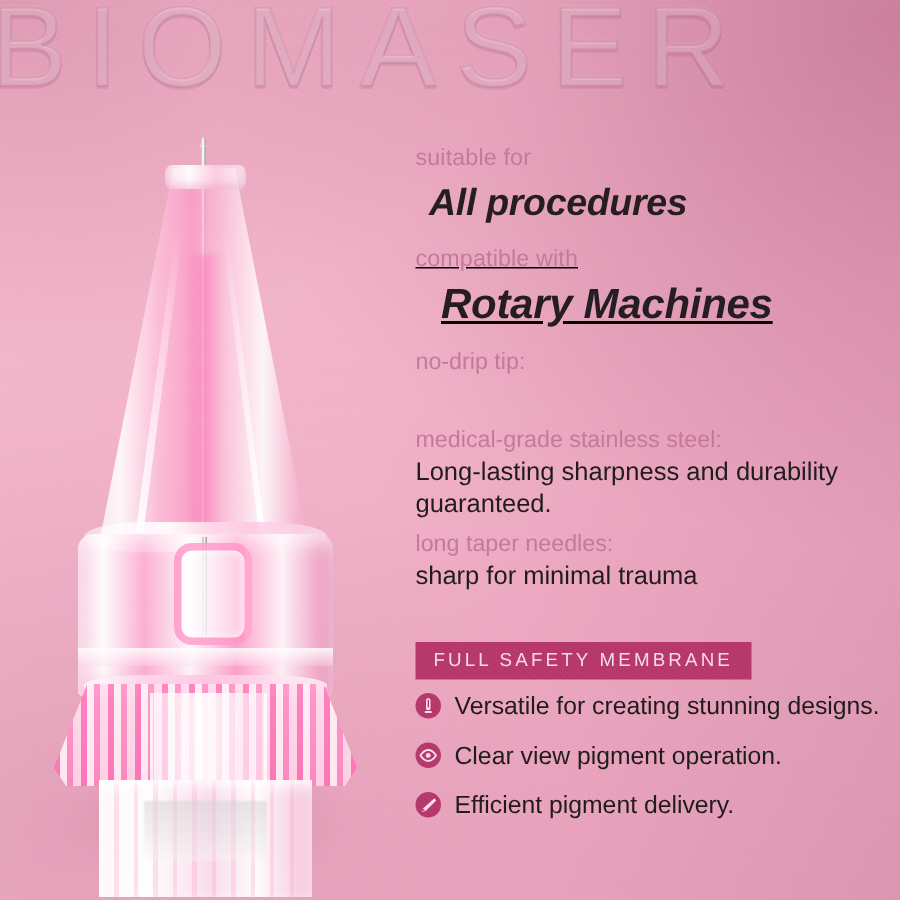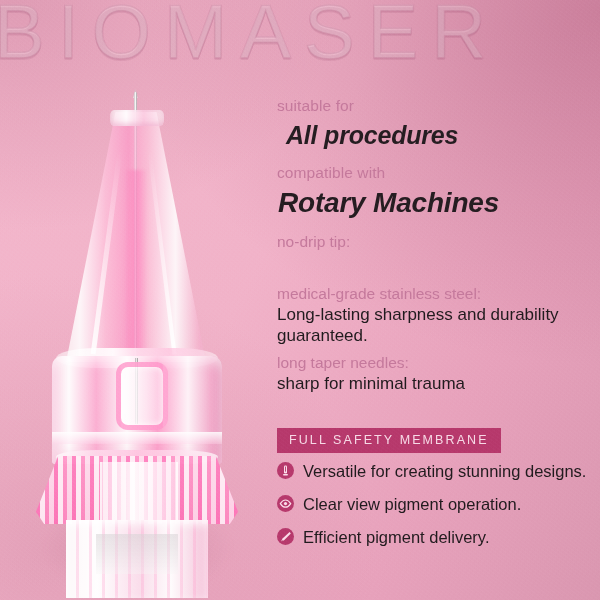--- a/index.html
+++ b/index.html
@@ -173,21 +173,21 @@
   
   #copy{position:absolute;left:276px;top:0;width:324px;height:524px;}
   .eyebrow{
     font-size:15.5px;color:#c4789b;letter-spacing:.1px;line-height:1.25;
   }
   .hero{
     font-weight:700;font-style:italic;color:#241c20;
     letter-spacing:-.2px;line-height:1.1;
   }
   #hero-procedures{font-size:25px;margin:7px 0 0 9px;}
-  #hero-machines{font-size:28px;margin:6px 0 0 1px;}
+  #hero-machines{font-size:28px;margin:6px 0 0 17px;}
   .feat-label{font-size:15.5px;color:#c4789b;line-height:1.3;}
   .feat-value{font-size:17px;color:#201a1d;line-height:1.25;font-weight:400;}
 
   #badge{
     display:inline-block;background:#b6386b;color:#f7d9e6;
     font-size:12.5px;letter-spacing:2.1px;font-weight:400;
     padding:5px 12px 6px 12px;
   }
   .bullet{display:flex;gap:9px;}
   .bullet + .bullet{margin-top:13px;}
@@ -229,21 +229,21 @@
     <div id="stem-plug"></div>
   </div>
 
   <div id="copy">
 
     <div style="position:absolute;top:96px;left:1px;">
       <div class="eyebrow">suitable for</div>
       <div class="hero" id="hero-procedures">All procedures</div>
     </div>
 
-    <div style="position:absolute;top:163px;left:1px;">
+    <div style="position:absolute;top:163px;left:1px;text-decoration:underline;">
       <div class="eyebrow">compatible with</div>
       <div class="hero" id="hero-machines">Rotary Machines</div>
     </div>
 
     <div style="position:absolute;top:232px;left:1px;width:320px;">
       <div class="feat-label">no-drip tip:</div>
     </div>
 
     <div style="position:absolute;top:284px;left:1px;width:320px;">
       <div class="feat-label">medical-grade stainless steel:</div>

